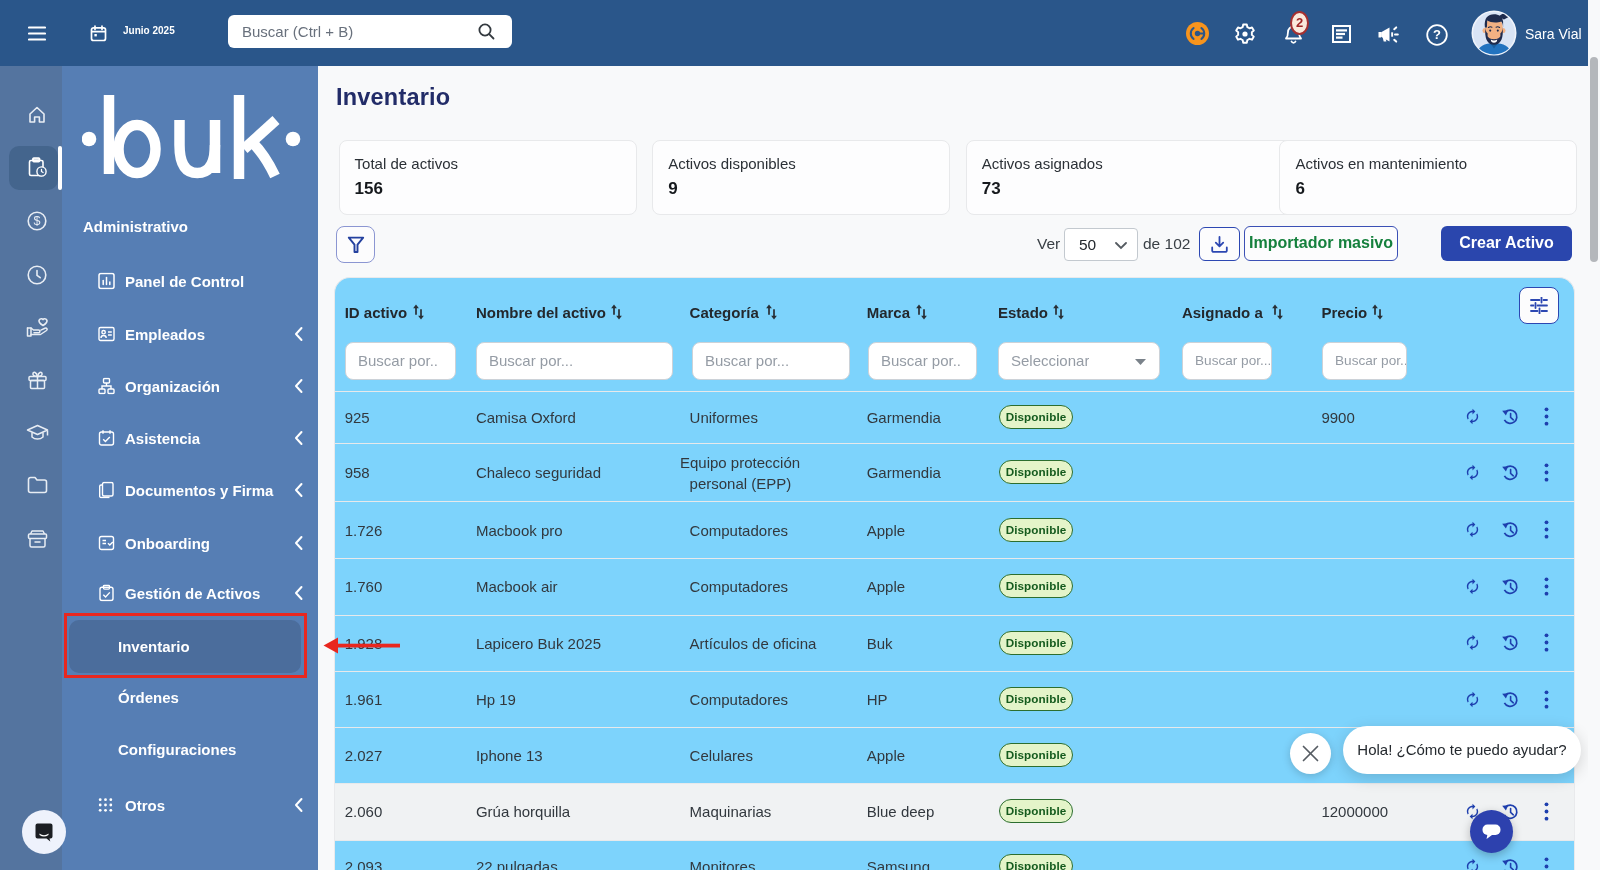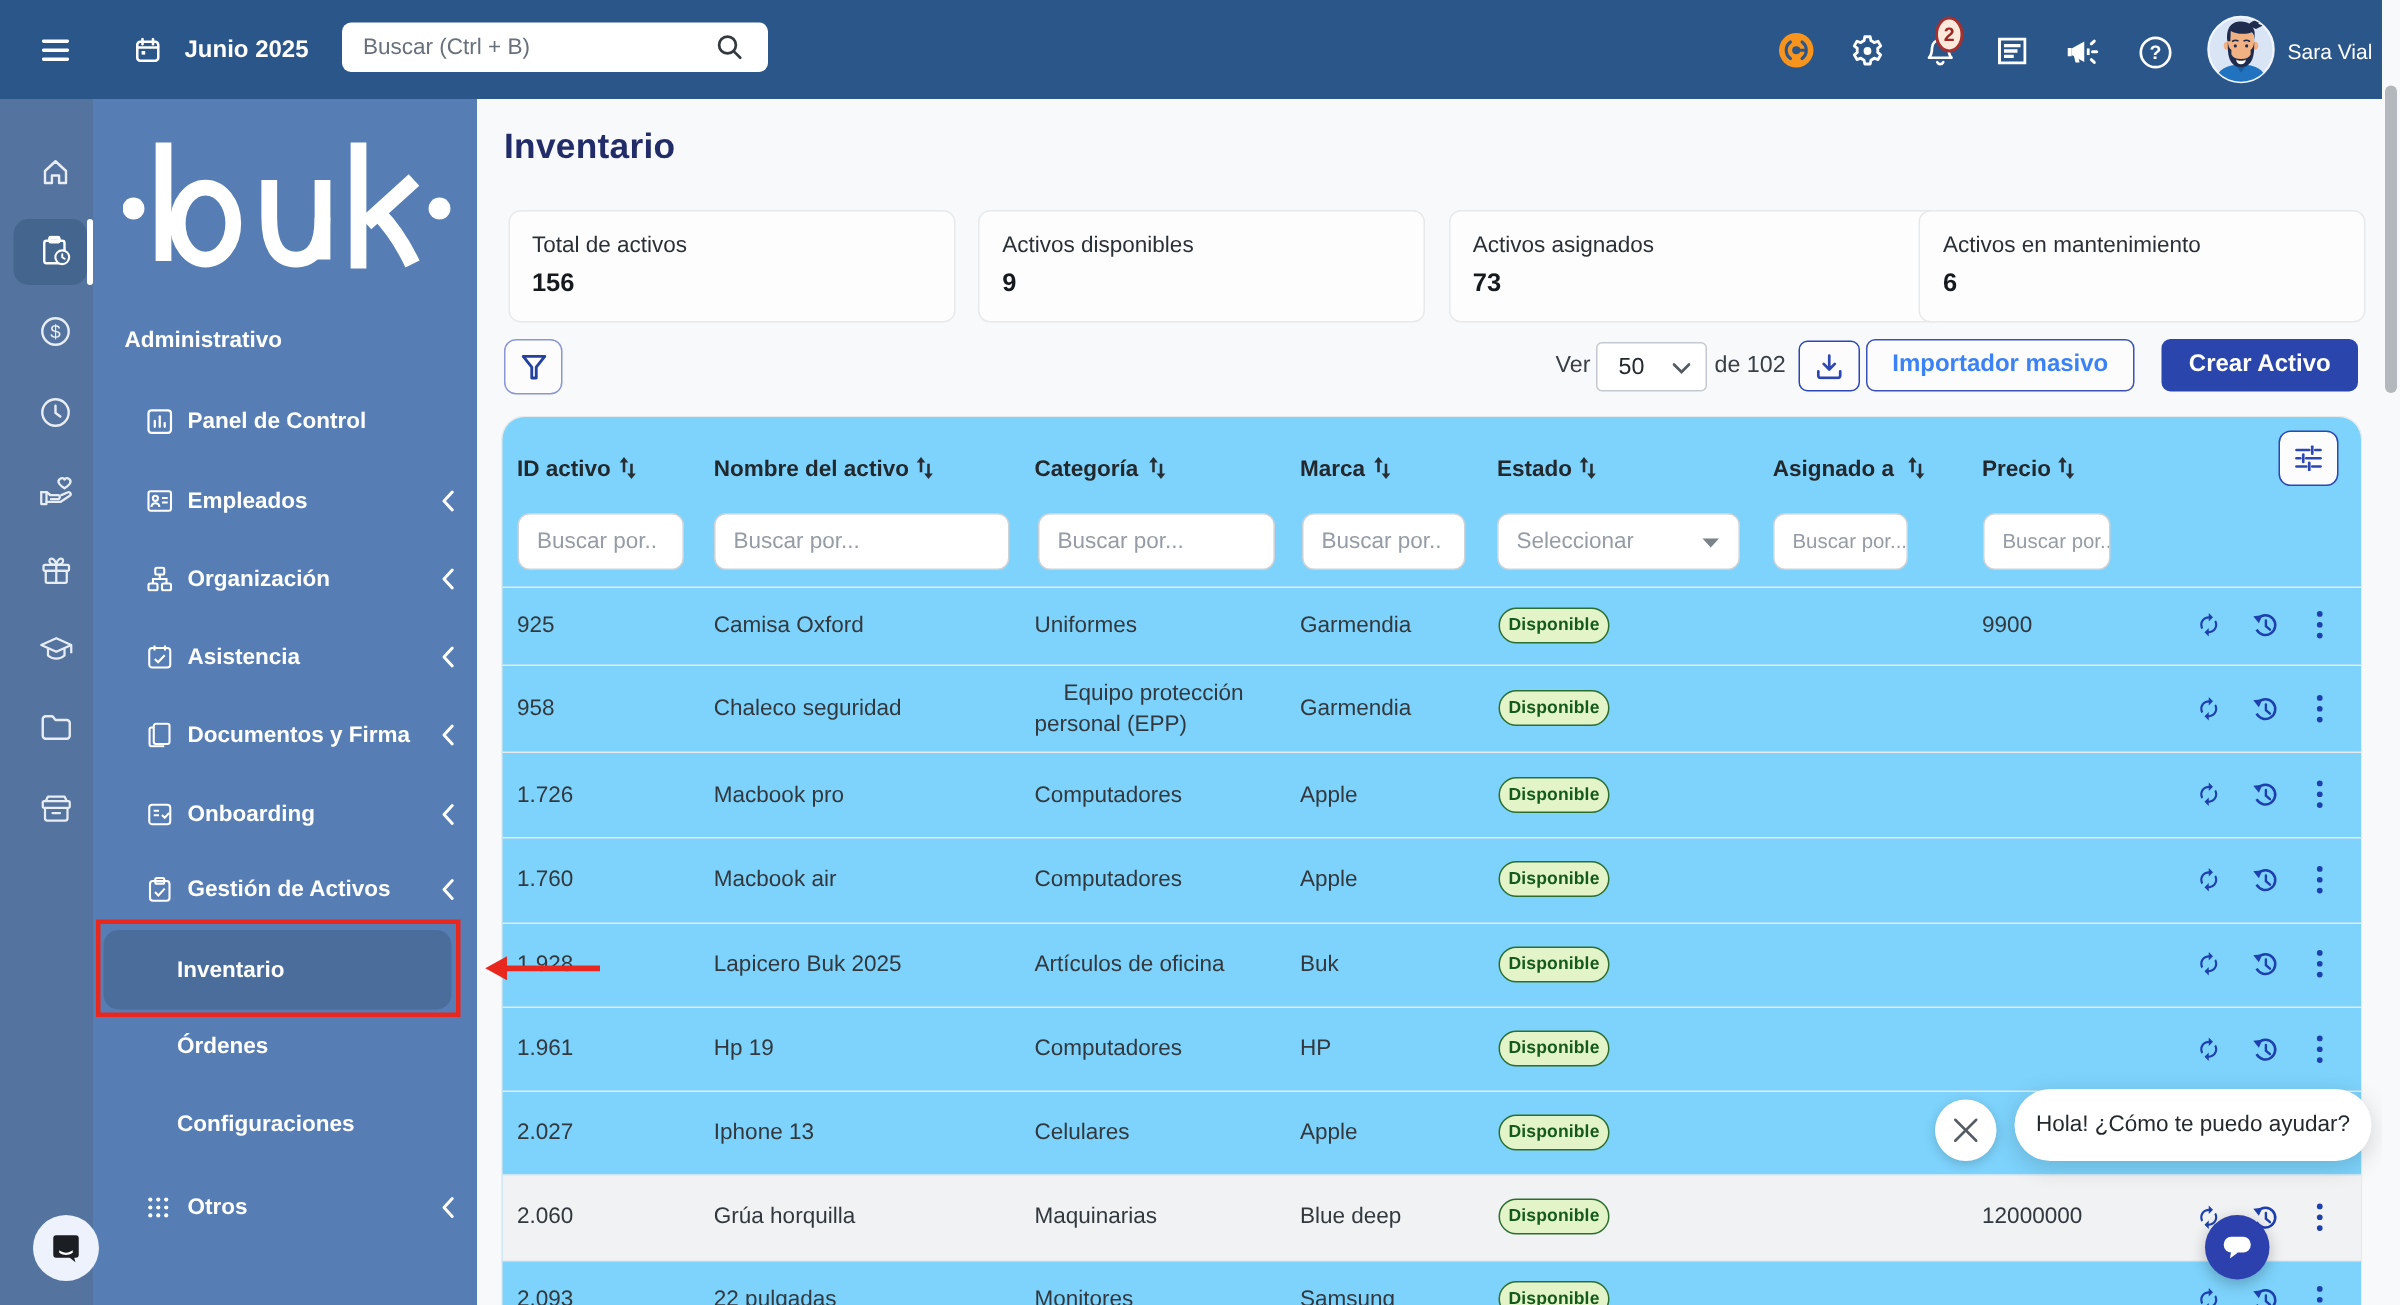--- a/index.html
+++ b/index.html
@@ -3,42 +3,42 @@
 <meta charset="utf-8">
 <style>
 * { margin:0; padding:0; box-sizing:border-box; }
 html,body { width:1600px; height:870px; overflow:hidden; }
 body { font-family:"Liberation Sans", sans-serif; position:relative; background:#f8f9fa; color:#32383e; }
 .abs { position:absolute; }
 
 #topbar { position:absolute; left:0; top:0; width:1600px; height:66px; background:#2a568a; z-index:30; }
 #searchbox { position:absolute; left:228px; top:15px; width:284px; height:33px; background:#fff; border-radius:6px; }
 #searchbox .ph { position:absolute; left:14px; top:8px; font-size:15px; color:#68707c; }
-.tb-txt { color:#fff; font-weight:bold; font-size:16px; }
+.tb-txt { color:#fff; font-weight:bold; font-size:10px; }
 
 #rail { position:absolute; left:0; top:66px; width:62px; height:804px; background:#54749f; z-index:20; }
 #rail-active { position:absolute; left:9px; top:80px; width:49px; height:44px; background:#44658d; border-radius:10px; }
 #rail-bar { position:absolute; left:58px; top:80px; width:3.5px; height:44px; background:#fff; border-radius:2px; }
 
 #sidebar { position:absolute; left:62px; top:66px; width:256px; height:804px; background:#567eb4; z-index:20; }
 .menu-item { position:absolute; left:12px; width:256px; height:30px; }
 .menu-item .txt { position:absolute; left:51px; top:50%; transform:translateY(-50%); color:#fff; font-size:15px; font-weight:bold; }
 .menu-item svg.mi { position:absolute; left:24px; top:50%; transform:translateY(-50%); }
 .menu-item svg.chev { position:absolute; left:220px; top:50%; transform:translateY(-50%); }
 #inv-active { position:absolute; left:7px; top:554px; width:232px; height:53px; background:#4b6d9c; border-radius:10px; }
 .sub-txt { position:absolute; left:56px; color:#fff; font-size:15px; font-weight:bold; }
 
 #main { position:absolute; left:318px; top:66px; width:1282px; height:804px; background:#f8f9fa; }
 h1.title { position:absolute; left:18px; top:18px; font-size:23.5px; color:#222c68; letter-spacing:0.2px; }
 .card { position:absolute; top:74px; height:75px; background:#fdfdfe; border:1px solid #e8e9eb; border-radius:8px; }
 .card .lbl { position:absolute; left:15px; top:14px; font-size:15px; color:#2b3036; }
 .card .val { position:absolute; left:15px; top:38px; font-size:17px; font-weight:bold; color:#16191d; }
 .btn-outline { position:absolute; border:1.5px solid #2c47b2; border-radius:6px; background:#fcfcfd; }
 #crear { position:absolute; left:1123px; top:160px; width:131px; height:35px; background:#2a46ad; border-radius:6px; color:#fff; font-weight:bold; font-size:16px; text-align:center; line-height:34px; }
-#importador { position:absolute; left:926px; top:160px; width:179px; height:35px; border:1.5px solid #3b50b5; border-radius:6px; background:#fcfcfd; color:#3b82f6; font-weight:bold; font-size:16px; text-align:center; line-height:32px; }
+#importador { position:absolute; left:926px; top:160px; width:154px; height:35px; border:1.5px solid #3b50b5; border-radius:6px; background:#fcfcfd; color:#15803d; font-weight:bold; font-size:16px; text-align:center; line-height:32px; }
 
 #tablecard { position:absolute; left:16px; top:211px; width:1241px; height:593px; background:#7dd3fc; border:1px solid #e9eaec; border-radius:16px 16px 0 0; border-bottom:none; }
 .th { position:absolute; top:26px; font-size:15px; font-weight:bold; color:#23282d; }
 .finput { position:absolute; top:64px; height:38px; border:1px solid #ccd2d8; border-radius:8px; background:#fff; overflow:hidden; }
 .finput .ph { position:absolute; left:12px; top:9px; font-size:15px; color:#959ca5; white-space:nowrap; overflow:hidden; }
 .row-line { position:absolute; left:0; width:1239px; height:1px; background:#e7e9eb; }
 .cell { position:absolute; font-size:15px; color:#32383e; transform:translateY(-50%); }
 .pill { position:absolute; transform:translateY(-50%); width:74px; height:24px; background:#e4f4c9; border:1.5px solid #2c6e2f; border-radius:12px; color:#145a1d; font-size:11.7px; font-weight:bold; text-align:center; line-height:21.5px; letter-spacing:0.1px; }
 
 #sbtrack { position:absolute; right:0; top:0; width:12px; height:870px; background:#f8f9fa; z-index:40; }
@@ -515,21 +515,21 @@
         </svg>
     <svg class="act" style="left:1209px;top:129.0px" width="5" height="19" viewBox="0 0 5 19">
           <g fill="#1e3fae">
             <circle cx="2.5" cy="2.3" r="1.9"></circle>
             <circle cx="2.5" cy="9.5" r="1.9"></circle>
             <circle cx="2.5" cy="16.7" r="1.9"></circle>
           </g>
         </svg>
     <span class="cell" style="left:9.7px;top:194px">958</span>
     <span class="cell" style="left:140.9px;top:194px">Chaleco seguridad</span>
-    <span class="cell" style="left:374px;top:183.5px">Equipo protección</span>
+    <span class="cell" style="left:345px;top:183.5px">Equipo protección</span>
     <span class="cell" style="left:354.6px;top:204.5px">personal (EPP)</span>
     <span class="cell" style="left:531.7px;top:194px">Garmendia</span>
     <div class="pill" style="left:664px;top:194px">Disponible</div>
     <svg class="act" style="left:1129px;top:185.5px" width="17" height="17" viewBox="0 0 24 24">
           <path fill="#1e3fae" transform="scale(1,-1) translate(0,-24)" d="M12 4V1L8 5l4 4V6c3.31 0 6 2.69 6 6 0 1.01-.25 1.97-.7 2.8l1.46 1.46C19.54 15.03 20 13.57 20 12c0-4.42-3.58-8-8-8zm0 14c-3.31 0-6-2.69-6-6 0-1.01.25-1.97.7-2.8L5.24 7.74C4.46 8.97 4 10.43 4 12c0 4.42 3.58 8 8 8v3l4-4-4-4v3z"></path>
         </svg>
     <svg class="act" style="left:1165.5px;top:185.5px" width="18" height="18" viewBox="0 0 18 18">
           <path d="M3.4 11.8 A6.6 6.6 0 1 0 4.4 4.2" fill="none" stroke="#1e3fae" stroke-width="1.7"></path>
           <polygon points="1.2,2.8 7.3,2.2 4.9,7.5" fill="#1e3fae"></polygon>
           <path d="M9.6 5.6 V9.4 L12.3 11.8" fill="none" stroke="#1e3fae" stroke-width="1.6" stroke-linecap="round"></path>

